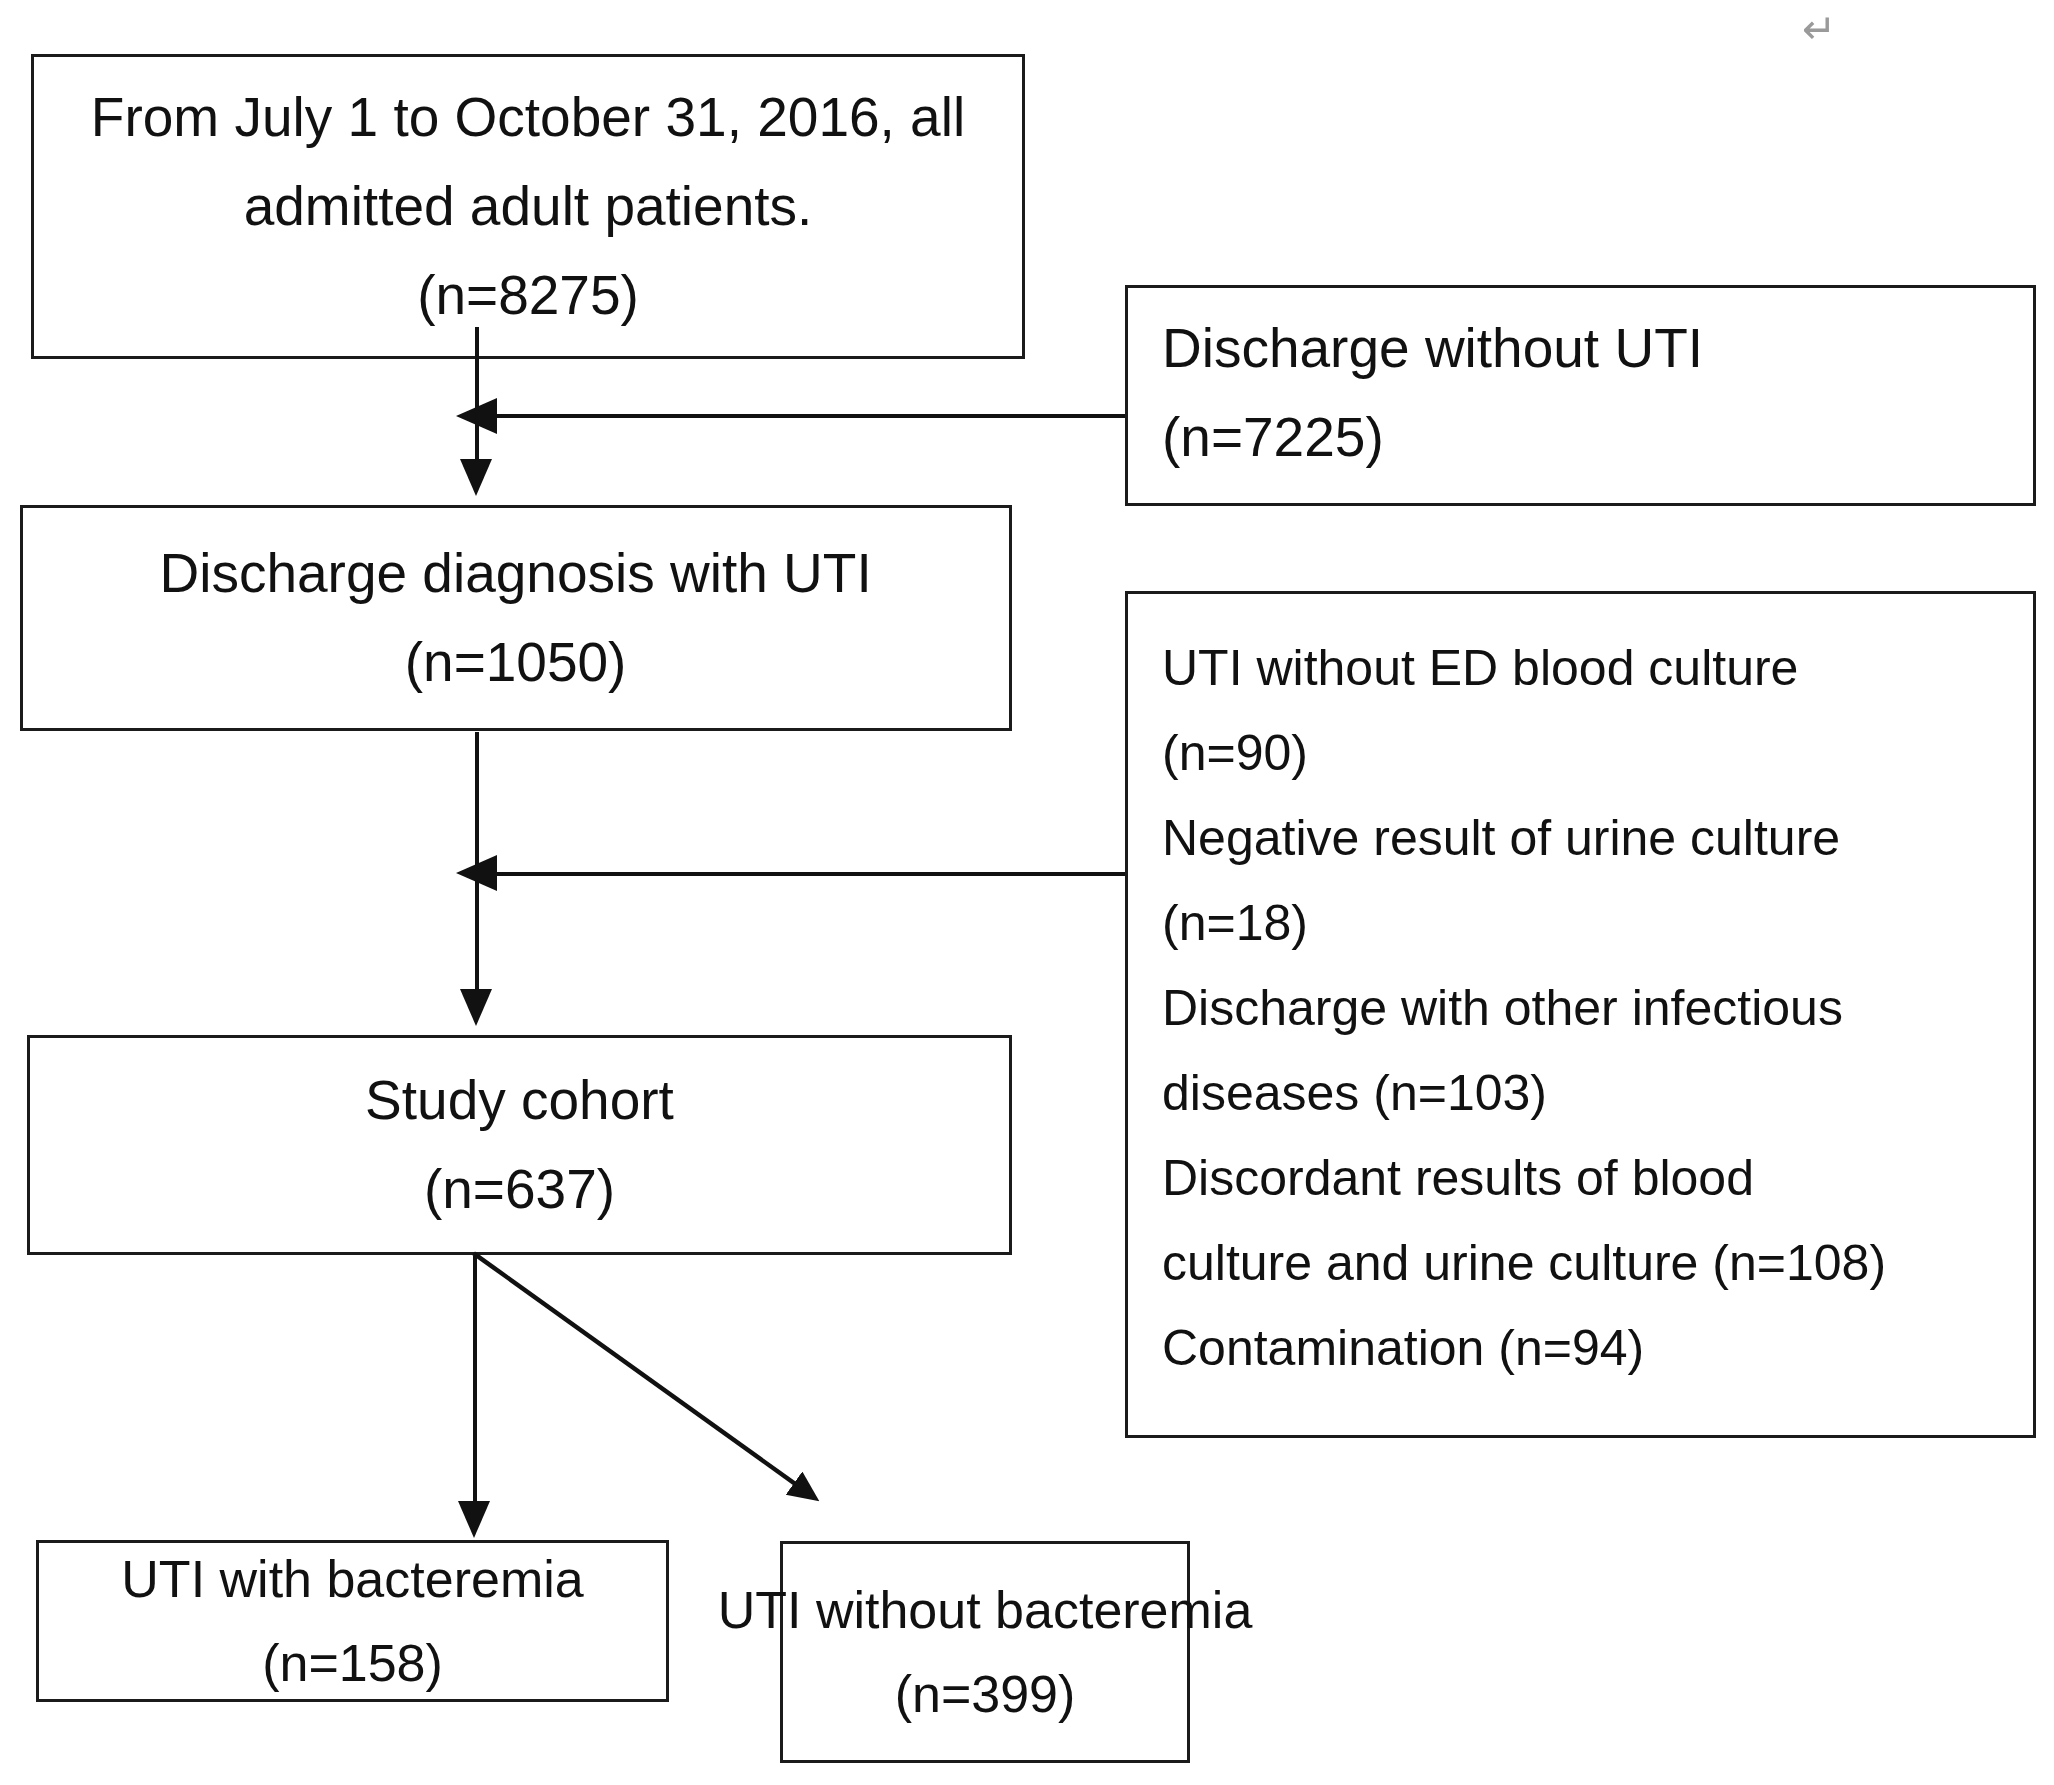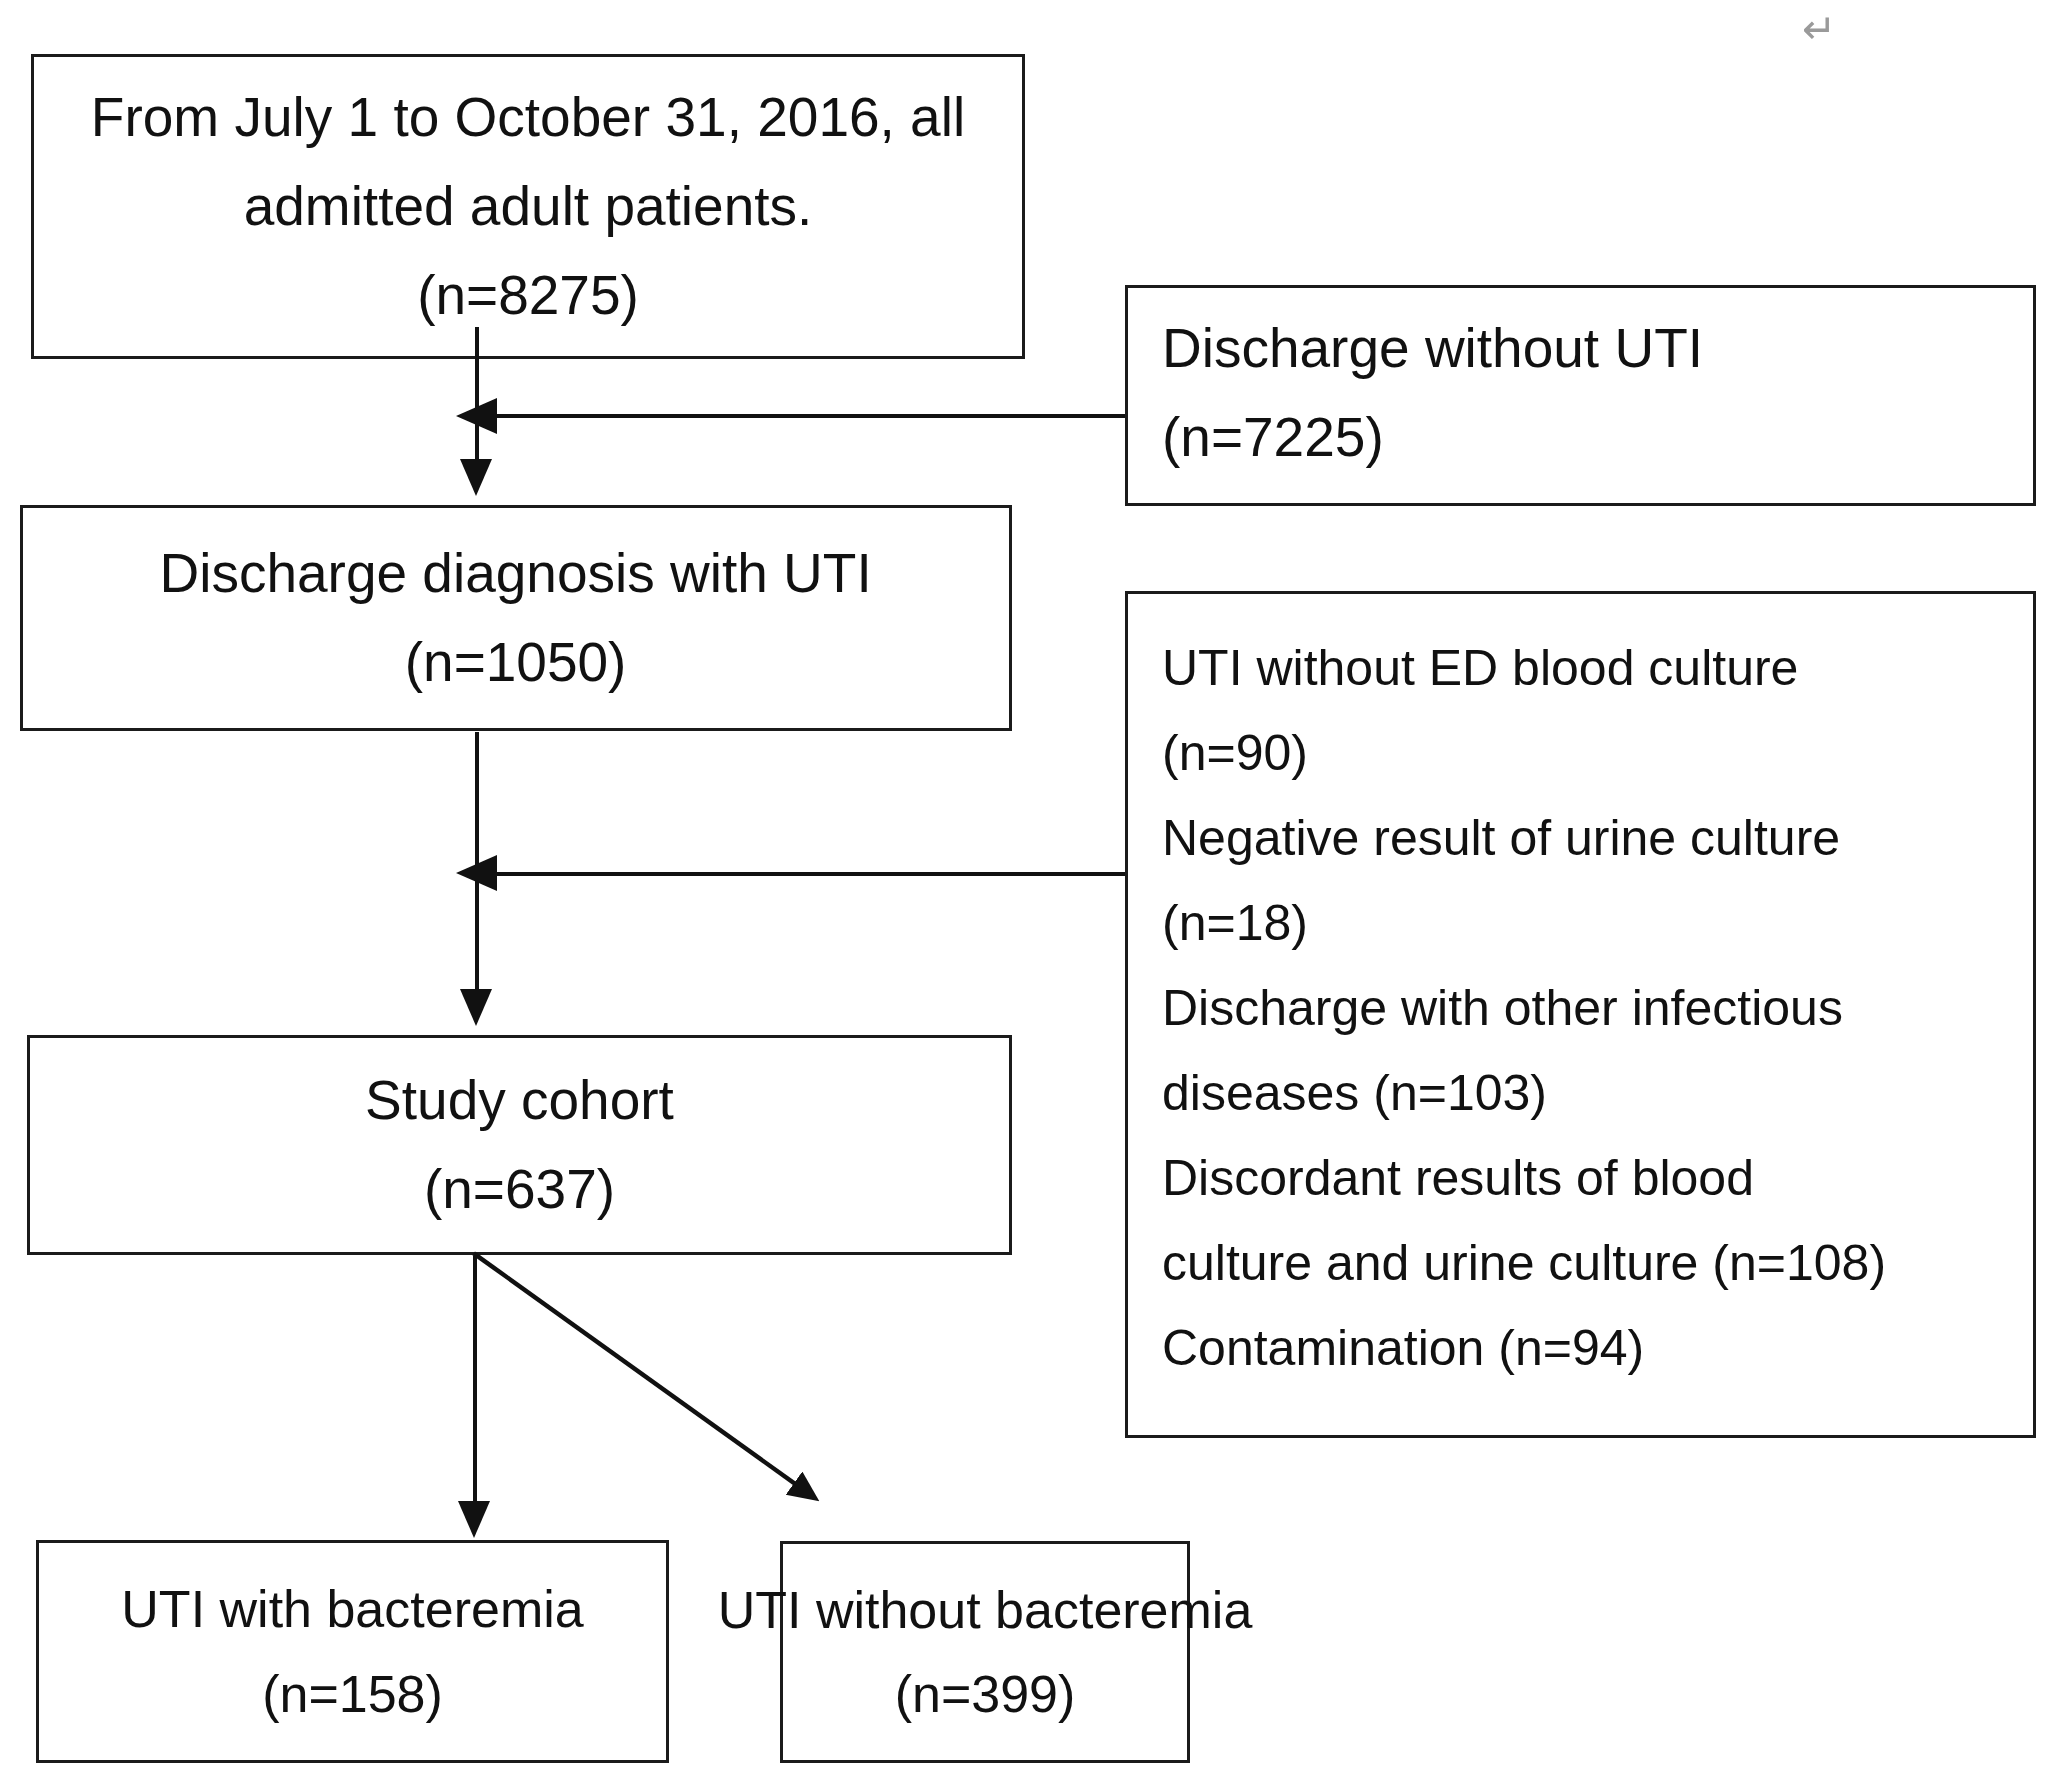--- a/index.html
+++ b/index.html
@@ -45,21 +45,21 @@
 
   #box-uti-diagnosis {
     left: 19.6px; top: 505px; width: 992px; height: 226px;
     font-size: 55px;
   }
   #box-study-cohort {
     left: 27px; top: 1035px; width: 985px; height: 220px;
     font-size: 55px;
   }
   #box-with-bacteremia {
-    left: 36px; top: 1540px; width: 633px; height: 223px;
+    left: 36px; top: 1540px; width: 633px; height: 162px;
     font-size: 52px;
   }
   #box-without-bacteremia {
     left: 780px; top: 1541px; width: 410px; height: 222px;
     font-size: 52px;
   }
   #box-discharge-no-uti {
     left: 1125px; top: 285px; width: 911px; height: 221px;
     font-size: 55px;
     padding: 16px 0 4px 34px;

